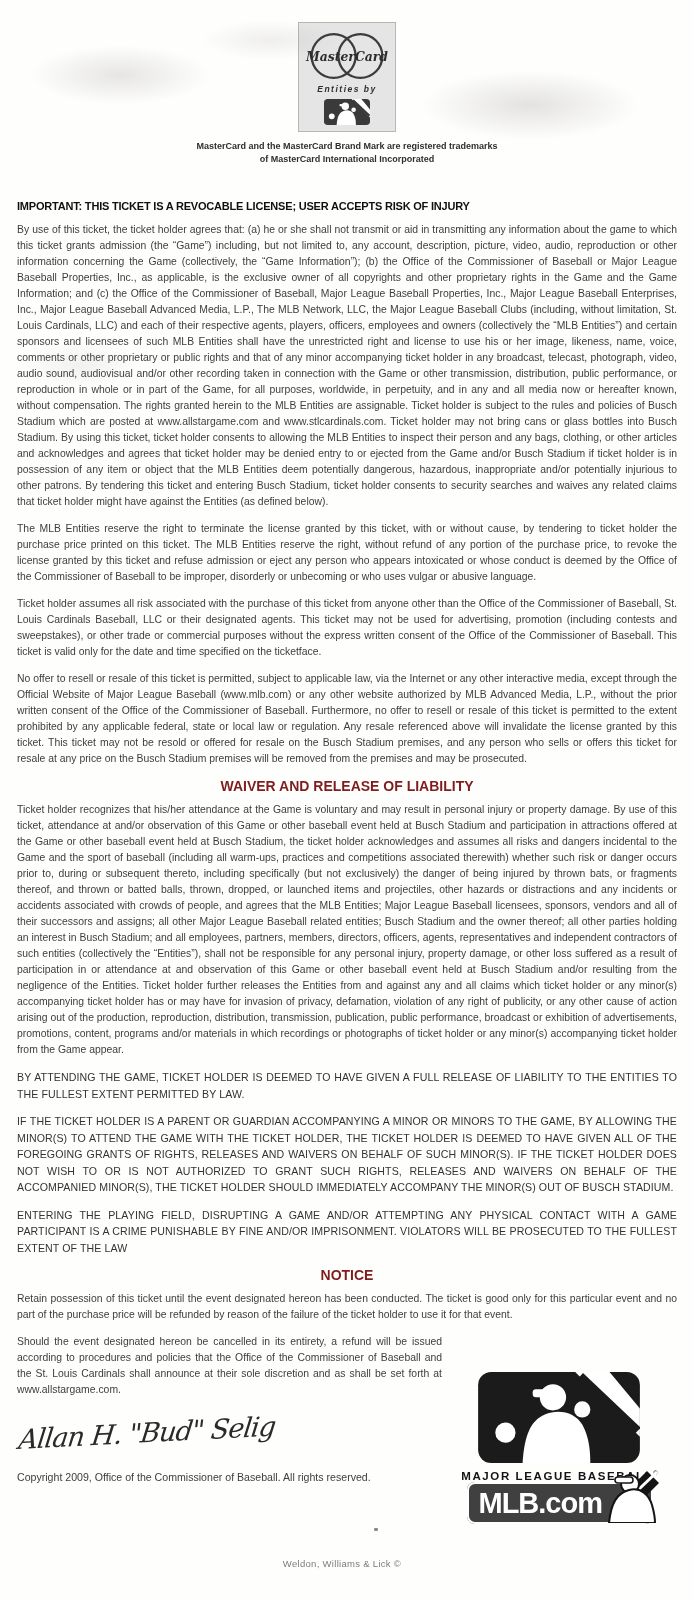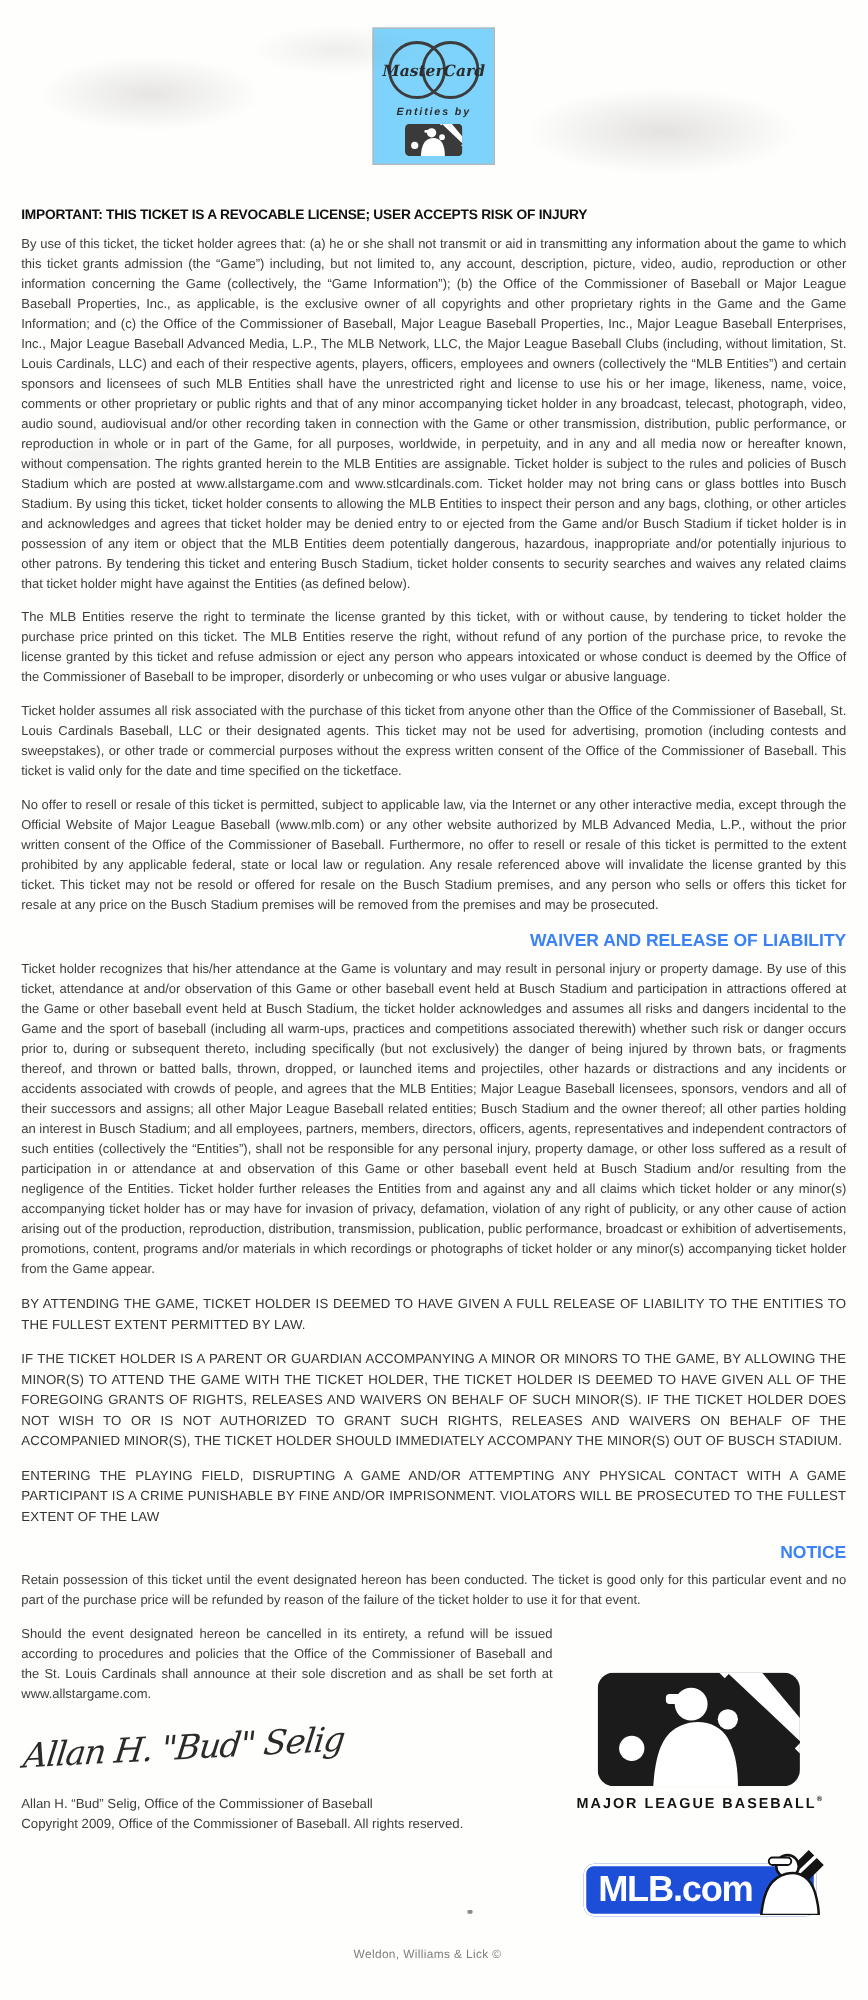--- a/index.html
+++ b/index.html
@@ -23,21 +23,21 @@
   .g3 { left: 20px;  top: 340px; width: 120px; height: 50px; background: radial-gradient(ellipse, rgba(130,125,120,.10), transparent 70%); }
   .g4 { left: 200px; top: 20px;  width: 140px; height: 40px; background: radial-gradient(ellipse, rgba(130,125,120,.12), transparent 70%); }
 
   
   .mc-wrap { padding-top: 22px; text-align: center; }
   .mc-box {
     display: inline-block;
     width: 98px;
     padding: 8px 4px 6px;
     border: 1px solid #b9b6b2;
-    background: #7dd3fc;
+    background: #e5e5e5;
   }
   .mc-circles { display: block; margin: 0 auto; }
   .preferred {
     display: block;
     margin: 3px 0 5px;
     font-size: 8.5px;
     font-weight: bold;
     font-style: italic;
     letter-spacing: 1.5px;
     color: #2e2e2e;
@@ -57,24 +57,24 @@
   }
   .para {
     font-size: 10.4px;
     line-height: 16px;
     text-align: justify;
     color: #3d3d3d;
     margin-bottom: 11px;
     font-stretch: condensed;
   }
   .h-center {
-    text-align: right;
+    text-align: center;
     font-size: 14px;
     font-weight: bold;
-    color: #3b82f6;
+    color: #7f1d1d;
     margin: 4px 0 8px;
   }
   .upara {
     font-size: 10.6px;
     line-height: 16.5px;
     text-align: justify;
     color: #333;
     margin-bottom: 11px;
     letter-spacing: 0.1px;
   }
@@ -90,24 +90,23 @@
     font-size: 11.5px;
     font-weight: bold;
     letter-spacing: 1.6px;
     color: #141414;
     white-space: nowrap;
   }
   .mlb-wordmark sup { font-size: 6px; letter-spacing: 0; }
 
   .mlbcom-box {
     position: relative;
-    margin-top: 42px;
     width: 186px;
     height: 42px;
-    background: #1d4ed8;
+    background: #404040;
     border-radius: 8px;
     box-shadow: 0 0 0 2px #fff inset;
     display: flex;
     align-items: center;
     padding-left: 12px;
   }
   .mlbcom-text {
     font-size: 29px;
     font-weight: bold;
     color: #fff;
@@ -179,20 +178,24 @@
       <svg class="mc-circles" width="86" height="50" viewBox="0 0 90 52">
         <circle cx="31" cy="26" r="23" fill="none" stroke="#3c3c3c" stroke-width="2.4"></circle>
         <circle cx="59" cy="26" r="23" fill="none" stroke="#3c3c3c" stroke-width="2.4"></circle>
         <text x="45" y="31" text-anchor="middle" font-size="13" font-style="italic" font-weight="bold" fill="#2c2c2c">MasterCard</text>
       </svg>
       <span class="preferred">Entities by</span>
       <svg class="mc-mlb" width="46" height="26">
           <use href="#mlb-batter"></use>
         </svg>
     </div>
+    <div class="tm-lines">
+      <div>MasterCard and the MasterCard Brand Mark are registered trademarks</div>
+      <div>of MasterCard International Incorporated</div>
+    </div>
   </div>
 
   <div class="legal">
 
     <div class="h-important">IMPORTANT: THIS TICKET IS A REVOCABLE LICENSE; USER ACCEPTS RISK OF INJURY</div>
 
     <p class="para">By use of this ticket, the ticket holder agrees that: (a) he or she shall not transmit or aid in transmitting any information about the game to which this ticket grants admission (the “Game”) including, but not limited to, any account, description, picture, video, audio, reproduction or other information concerning the Game (collectively, the “Game Information”); (b) the Office of the Commissioner of Baseball or Major League Baseball Properties, Inc., as applicable, is the exclusive owner of all copyrights and other proprietary rights in the Game and the Game Information; and (c) the Office of the Commissioner of Baseball, Major League Baseball Properties, Inc., Major League Baseball Enterprises, Inc., Major League Baseball Advanced Media, L.P., The MLB Network, LLC, the Major League Baseball Clubs (including, without limitation, St. Louis Cardinals, LLC) and each of their respective agents, players, officers, employees and owners (collectively the “MLB Entities”) and certain sponsors and licensees of such MLB Entities shall have the unrestricted right and license to use his or her image, likeness, name, voice, comments or other proprietary or public rights and that of any minor accompanying ticket holder in any broadcast, telecast, photograph, video, audio sound, audiovisual and/or other recording taken in connection with the Game or other transmission, distribution, public performance, or reproduction in whole or in part of the Game, for all purposes, worldwide, in perpetuity, and in any and all media now or hereafter known, without compensation.  The rights granted herein to the MLB Entities are assignable. Ticket holder is subject to the rules and policies  of Busch Stadium which are posted at www.allstargame.com and www.stlcardinals.com. Ticket holder may not bring cans or glass bottles into Busch Stadium. By using this ticket, ticket holder consents to allowing the MLB Entities to inspect their person and any bags, clothing, or other articles and acknowledges and agrees that ticket holder may be denied entry to or ejected from the Game and/or Busch Stadium if ticket holder is in possession of any item or object that the MLB Entities deem potentially dangerous, hazardous, inappropriate and/or potentially injurious to other patrons.  By tendering this ticket and entering Busch Stadium, ticket holder consents to security searches and waives any related claims that ticket holder might have against the Entities (as defined below).</p>
     <p class="para">The MLB Entities reserve the right to terminate the license granted by this ticket, with or without cause, by tendering to ticket holder the purchase price printed on this ticket.  The MLB Entities reserve the right, without refund of any portion of the purchase price, to revoke the license granted by this ticket and refuse admission or eject any person who appears intoxicated or whose conduct is deemed by the Office of the Commissioner of Baseball to be improper, disorderly or unbecoming or who uses vulgar or abusive language.</p>
     <p class="para">Ticket holder assumes all risk associated with the purchase of this ticket from anyone other than the Office of the Commissioner of Baseball, St. Louis Cardinals Baseball, LLC or their designated agents. This ticket may not be used for advertising, promotion (including contests and sweepstakes), or other trade or commercial purposes without the express written consent of the Office of the Commissioner of Baseball. This ticket is valid only for the date and time specified on the ticketface.</p>
     <p class="para">No offer to resell or resale of this ticket is permitted, subject to applicable law, via the Internet or any other interactive media, except through the Official Website of Major League Baseball (www.mlb.com) or any other website authorized by MLB Advanced Media, L.P., without the prior written consent of the Office of the Commissioner of Baseball.  Furthermore, no offer to resell or resale of this ticket is permitted to the extent prohibited by any applicable federal, state or local law or regulation.  Any resale referenced above will invalidate the license granted by this ticket. This ticket may not be resold or offered for resale on the Busch Stadium premises, and any person who sells or offers this ticket for resale at any price on the Busch Stadium premises will be removed from the premises and may be prosecuted.</p>
@@ -207,21 +210,20 @@
     <div class="h-center">NOTICE</div>
 
     <p class="para">Retain possession of this ticket until the event designated hereon has been conducted.  The ticket is good only for this particular event and no part of the purchase price will be refunded by reason of the failure of the ticket holder to use it for that event.</p>
 
     <div class="notice-row">
       <div class="notice-left">
         <p class="para">Should the event designated hereon be cancelled in its entirety, a refund will be issued according to procedures and policies that the Office of the Commissioner of Baseball and the St. Louis Cardinals shall announce at their sole discretion and as shall be set forth at www.allstargame.com.</p>
         <div class="sig-area">
           <span class="sig-script">Allan H. "Bud" Selig</span>
           <div class="sig-caption">
-            <div>Allan H. “Bud” Selig, Office of the Commissioner of Baseball</div>
             <div>Copyright 2009, Office of the Commissioner of Baseball.  All rights reserved.</div>
           </div>
         </div>
       </div>
       <div class="notice-right">
         <div class="mlb-logo-block">
           <svg width="162" height="91">
               <use href="#mlb-batter"></use>
             </svg>
           <div class="mlb-wordmark"><span>MAJOR LEAGUE BASEBALL</span><sup>®</sup></div>

